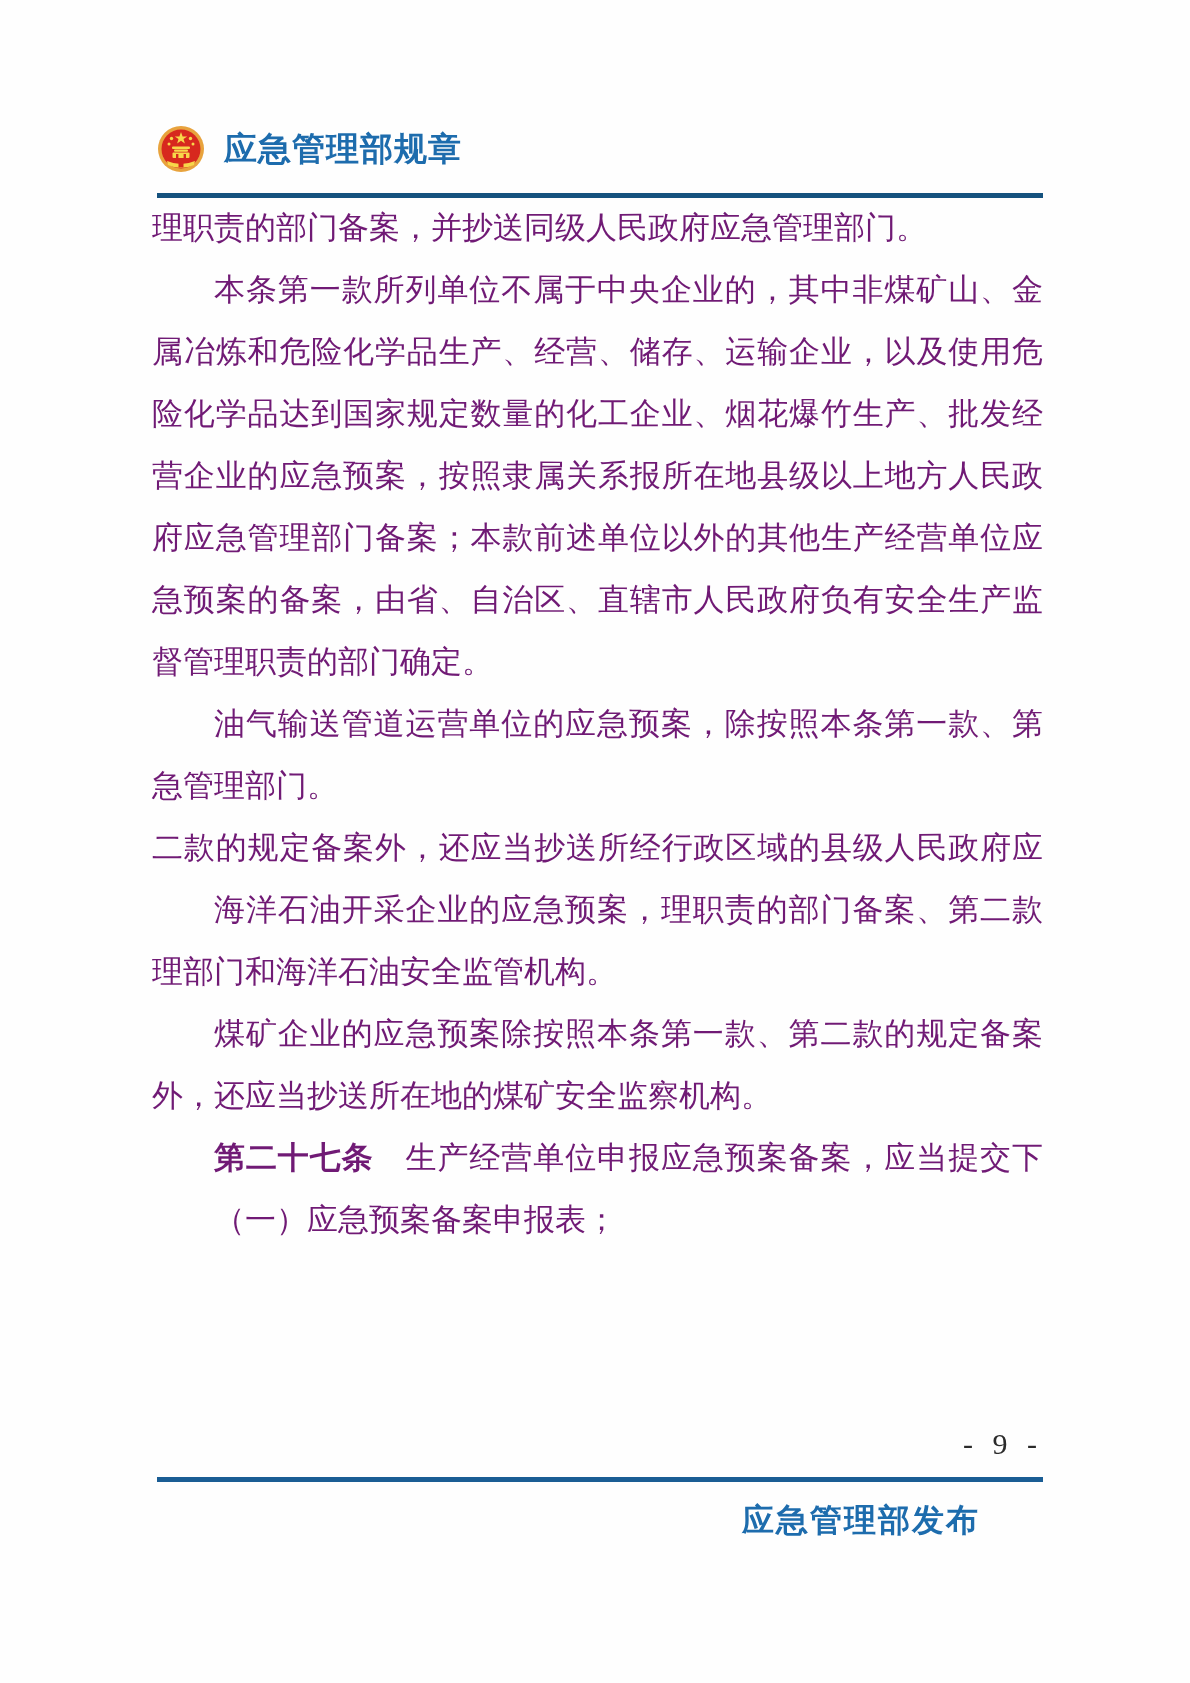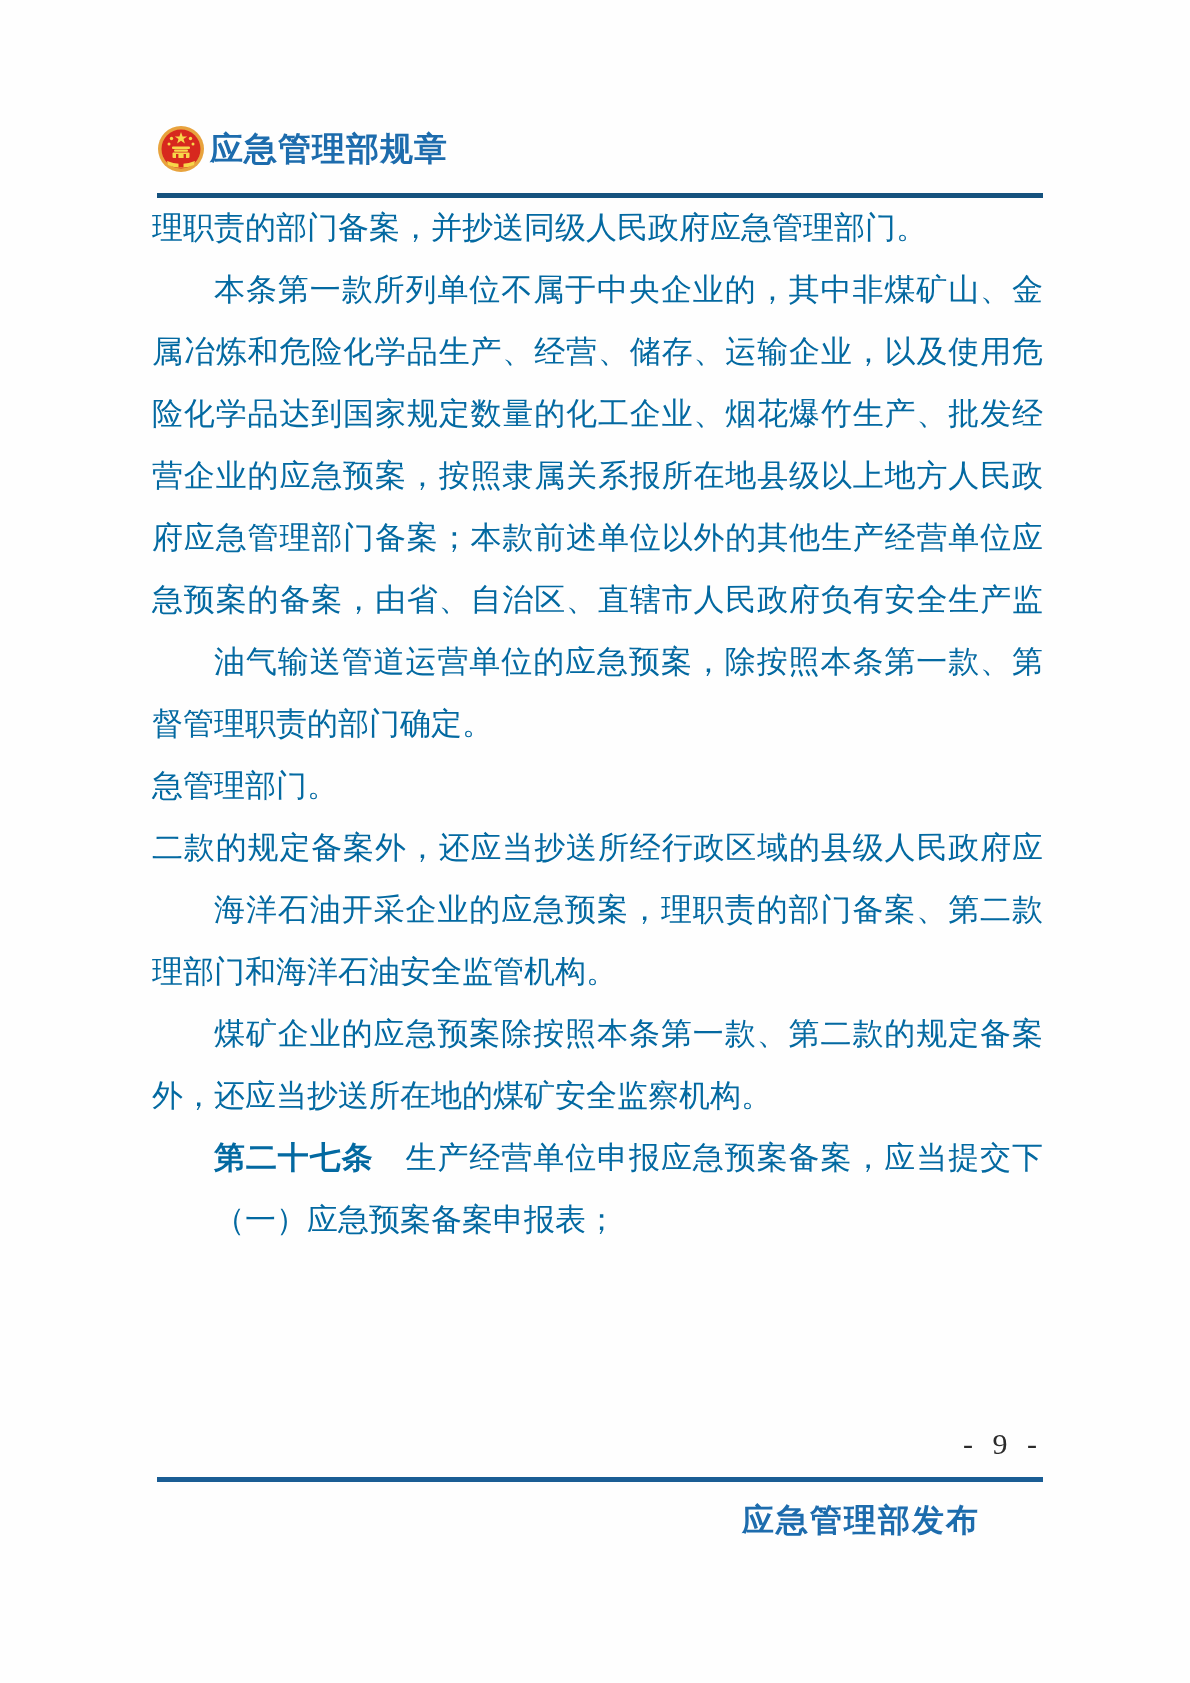--- a/index.html
+++ b/index.html
@@ -7,42 +7,42 @@
   .page {
     position:relative;
     width:1190px; height:1683px;
     background:#fefefe;
     overflow:hidden;
     font-family:"Liberation Serif", serif;
   }
   
   .header {
     position:absolute; left:157px; top:121px; height:56px;
-    display:flex; align-items:center; gap:5px;
+    display:flex; align-items:center; gap:19px;
   }
   .emblem { width:48px; height:48px; display:block; }
   .header-title {
     font-family:"Liberation Sans", sans-serif;
     font-weight:bold;
     font-size:33px;
     color:#1d6cad;
     letter-spacing:1px;
     white-space:nowrap;
   }
   .rule {
     position:absolute; left:157px; width:886px; height:5px;
     background:#15527e;
   }
   .rule-top { top:193px; }
   .rule-bottom { top:1477px; background:#1a5d94; }
   
   .body-text {
     position:absolute; left:152px; top:197px; width:891px;
     font-size:31px;
-    color:#0369a1;
+    color:#701a75;
     font-weight:400;
   }
   .line { height:62px; line-height:62px; white-space:nowrap; }
   .line.full { white-space:normal; text-align:justify; text-align-last:justify; }
   .line.indent { text-indent:62px; }
   .article-no { font-weight:bold;font-family:Liberation Mono, monospace; }
   
   .page-number {
     position:absolute; top:1427px; right:147px;
     font-size:30px; color:#2b2b2b; letter-spacing:6px;
@@ -84,22 +84,22 @@
   <div class="rule rule-top"></div>
 
   <div class="body-text">
     <div class="line">理职责的部门备案，并抄送同级人民政府应急管理部门。</div>
     <div class="line indent full">本条第一款所列单位不属于中央企业的，其中非煤矿山、金</div>
     <div class="line full">属冶炼和危险化学品生产、经营、储存、运输企业，以及使用危</div>
     <div class="line full">险化学品达到国家规定数量的化工企业、烟花爆竹生产、批发经</div>
     <div class="line full">营企业的应急预案，按照隶属关系报所在地县级以上地方人民政</div>
     <div class="line full">府应急管理部门备案；本款前述单位以外的其他生产经营单位应</div>
     <div class="line full">急预案的备案，由省、自治区、直辖市人民政府负有安全生产监</div>
+    <div class="line">督管理职责的部门确定。</div>
     <div class="line indent full">油气输送管道运营单位的应急预案，除按照本条第一款、第</div>
-    <div class="line">督管理职责的部门确定。</div>
     <div class="line">急管理部门。</div>
     <div class="line full">二款的规定备案外，还应当抄送所经行政区域的县级人民政府应</div>
     <div class="line indent full">海洋石油开采企业的应急预案，理职责的部门备案、第二款</div>
     <div class="line">理部门和海洋石油安全监管机构。</div>
     <div class="line indent full">煤矿企业的应急预案除按照本条第一款、第二款的规定备案</div>
     <div class="line">外，还应当抄送所在地的煤矿安全监察机构。</div>
     <div class="line indent full"><span class="article-no">第二十七条</span><span>　生产经营单位申报应急预案备案，应当提交下</span></div>
     <div class="line indent">（一）应急预案备案申报表；</div>
   </div>
 

